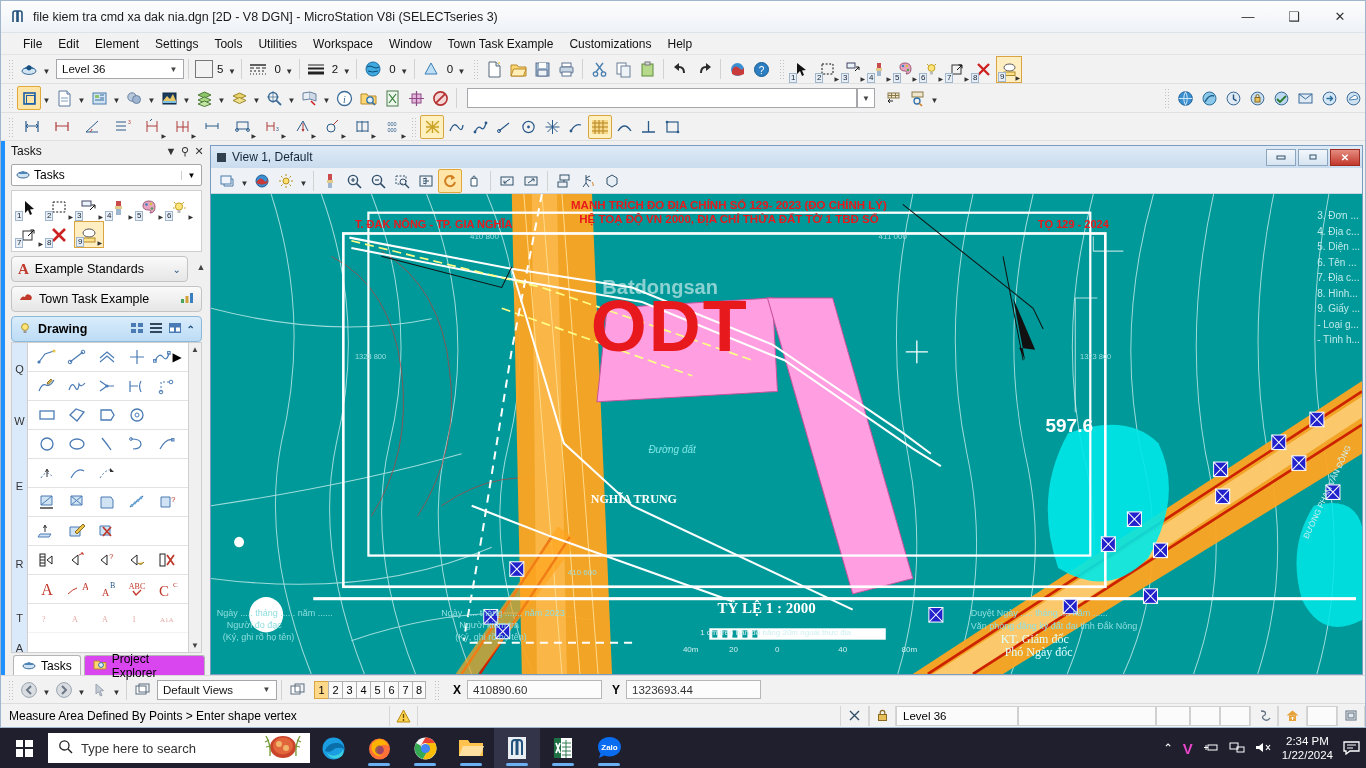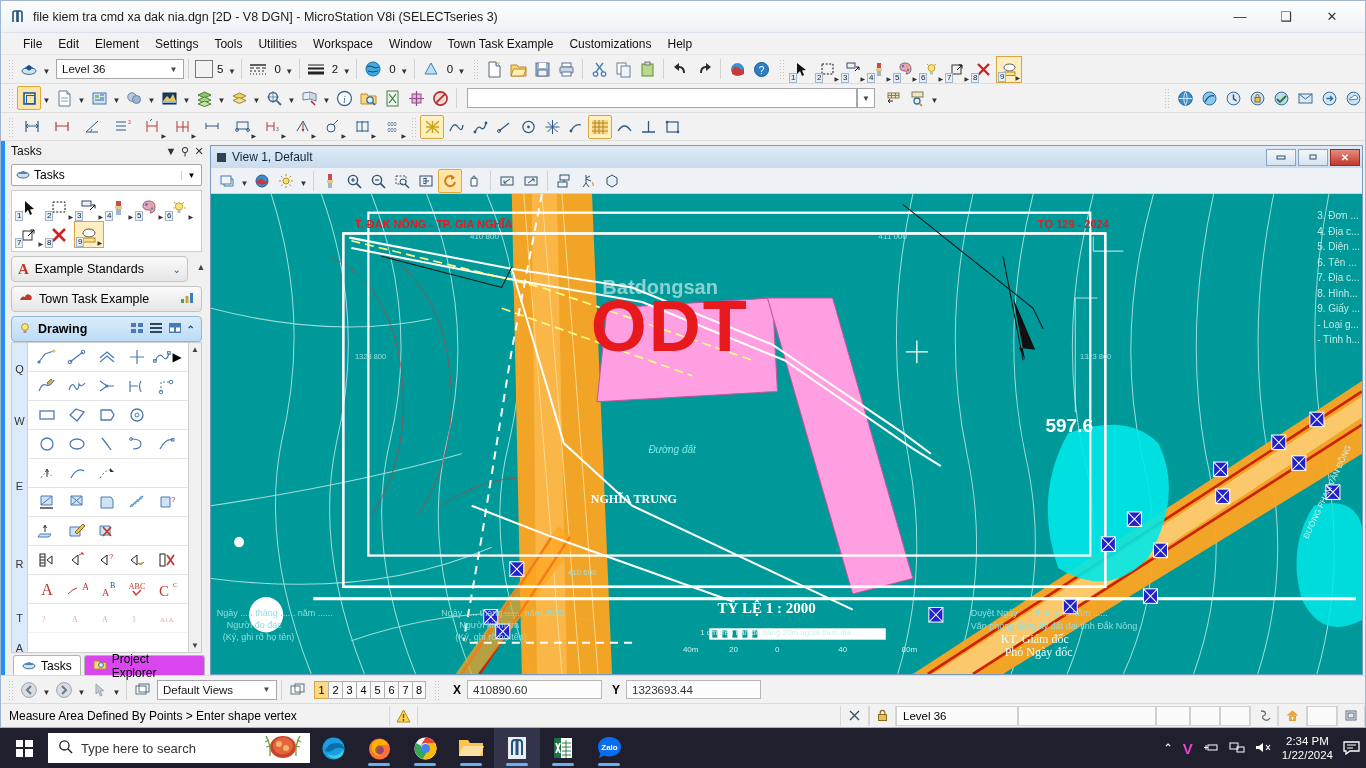--- a/index.html
+++ b/index.html
@@ -6,21 +6,21 @@
   body {
     width:1366px; height:768px; overflow:hidden;
     font-family:"Liberation Sans", sans-serif;
     font-size:12px; background:#f0f0f0; position:relative;
   }
   
   #app { position:absolute; inset:0 0 40px 0; background:#f0f0f0;
          border:1px solid #9fb6cd; display:flex; flex-direction:column; }
   .titlebar {
     height:32px; background:linear-gradient(#fdfdfe,#eef2f7);
-    display:flex; align-items:center; padding:0 10px 0 8px;
+    display:flex; align-items:center; padding:0 2px 0 8px;
     border-bottom:1px solid #dce3ea; flex:none;
   }
   .titlebar .tb-icon { width:18px; height:18px; margin-right:6px; display:flex;
     align-items:center; justify-content:center; color:#2f5d8e; font-weight:bold; font-size:15px;}
   .titlebar .tb-text { font-size:12.5px; color:#1b1b1b; white-space:nowrap; }
   .winbtns { margin-left:auto; display:flex; height:100%; }
   .winbtn { width:46px; height:31px; display:flex; align-items:center; justify-content:center;
             color:#333; font-size:13px; }
 
   
@@ -1474,20 +1474,24 @@
                 <rect x="540" y="420" width="5" height="7"></rect>
               </g>
           </g>
 
           <g stroke="#ffffff" stroke-width="1" fill="none" opacity=".7">
             <path d="M880 55 h30 M880 55 v-14"></path>
             <path d="M862 100 v110 M862 100 h22"></path>
           </g>
         </svg>
 
+        <div class="maplabel" style="left:45%;top:4px;transform:translateX(-50%);color:#e8191c;font-weight:bold;font-size:11.5px;text-align:center;line-height:14px">
+          <div>MANH TRÍCH ĐO ĐỊA CHÍNH SỐ 129- 2023 (ĐO CHÍNH LÝ)</div>
+          <div>HỆ TOẠ ĐỘ VN 2000, ĐỊA CHỈ THỬA ĐẤT  TỜ 1 TBĐ SỐ</div>
+        </div>
         <div class="maplabel" style="left:12.5%;top:24px;color:#e8191c;font-weight:bold;font-size:11px">T. ĐAK NÔNG  -  TP. GIA NGHĨA</div>
         <div class="maplabel" style="right:22%;top:24px;color:#e8191c;font-weight:bold;font-size:11px">TỌ 129 - 2024</div>
         <div class="maplabel" style="left:34%;top:17%;color:#ffffff;opacity:.55;font-size:20px;font-weight:bold">Batdongsan</div>
         <div class="maplabel" style="left:33%;top:21%;color:#e8191c;font-size:72px;font-weight:bold;letter-spacing:2px;line-height:62px">ODT</div>
         <div class="maplabel" style="left:33%;top:62%;color:#ffffff;font-size:12px;font-weight:bold;font-family:'Liberation Serif',serif">NGHĨA TRUNG</div>
         <div class="maplabel" style="left:38%;top:52%;color:#7fe6e6;font-size:10px;font-style:italic">Đường đất</div>
         <div class="maplabel" style="left:72.5%;top:46%;color:#ffffff;font-size:19px;font-weight:bold">597.6</div>
         <div class="maplabel" style="left:44%;top:84.5%;color:#ffffff;font-size:15px;font-weight:bold;font-family:'Liberation Serif',serif">TỶ LỆ 1 : 2000</div>
         <div class="maplabel" style="left:42.5%;top:90.5%;color:#cfefef;font-size:8px">1 cm trên bản đồ bằng 20m ngoài thực địa</div>
         <div class="maplabel" style="left:41%;top:94%;color:#cfefef;font-size:8px">40m</div>

